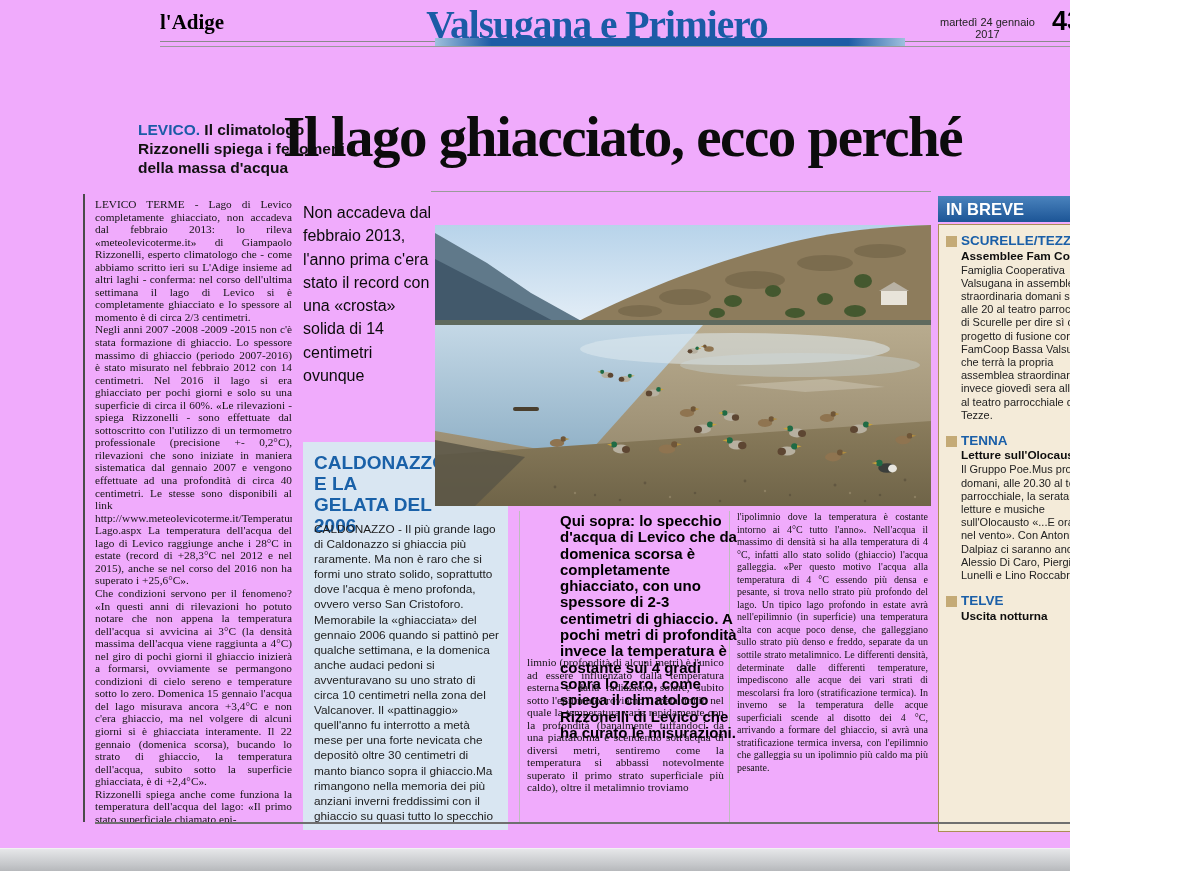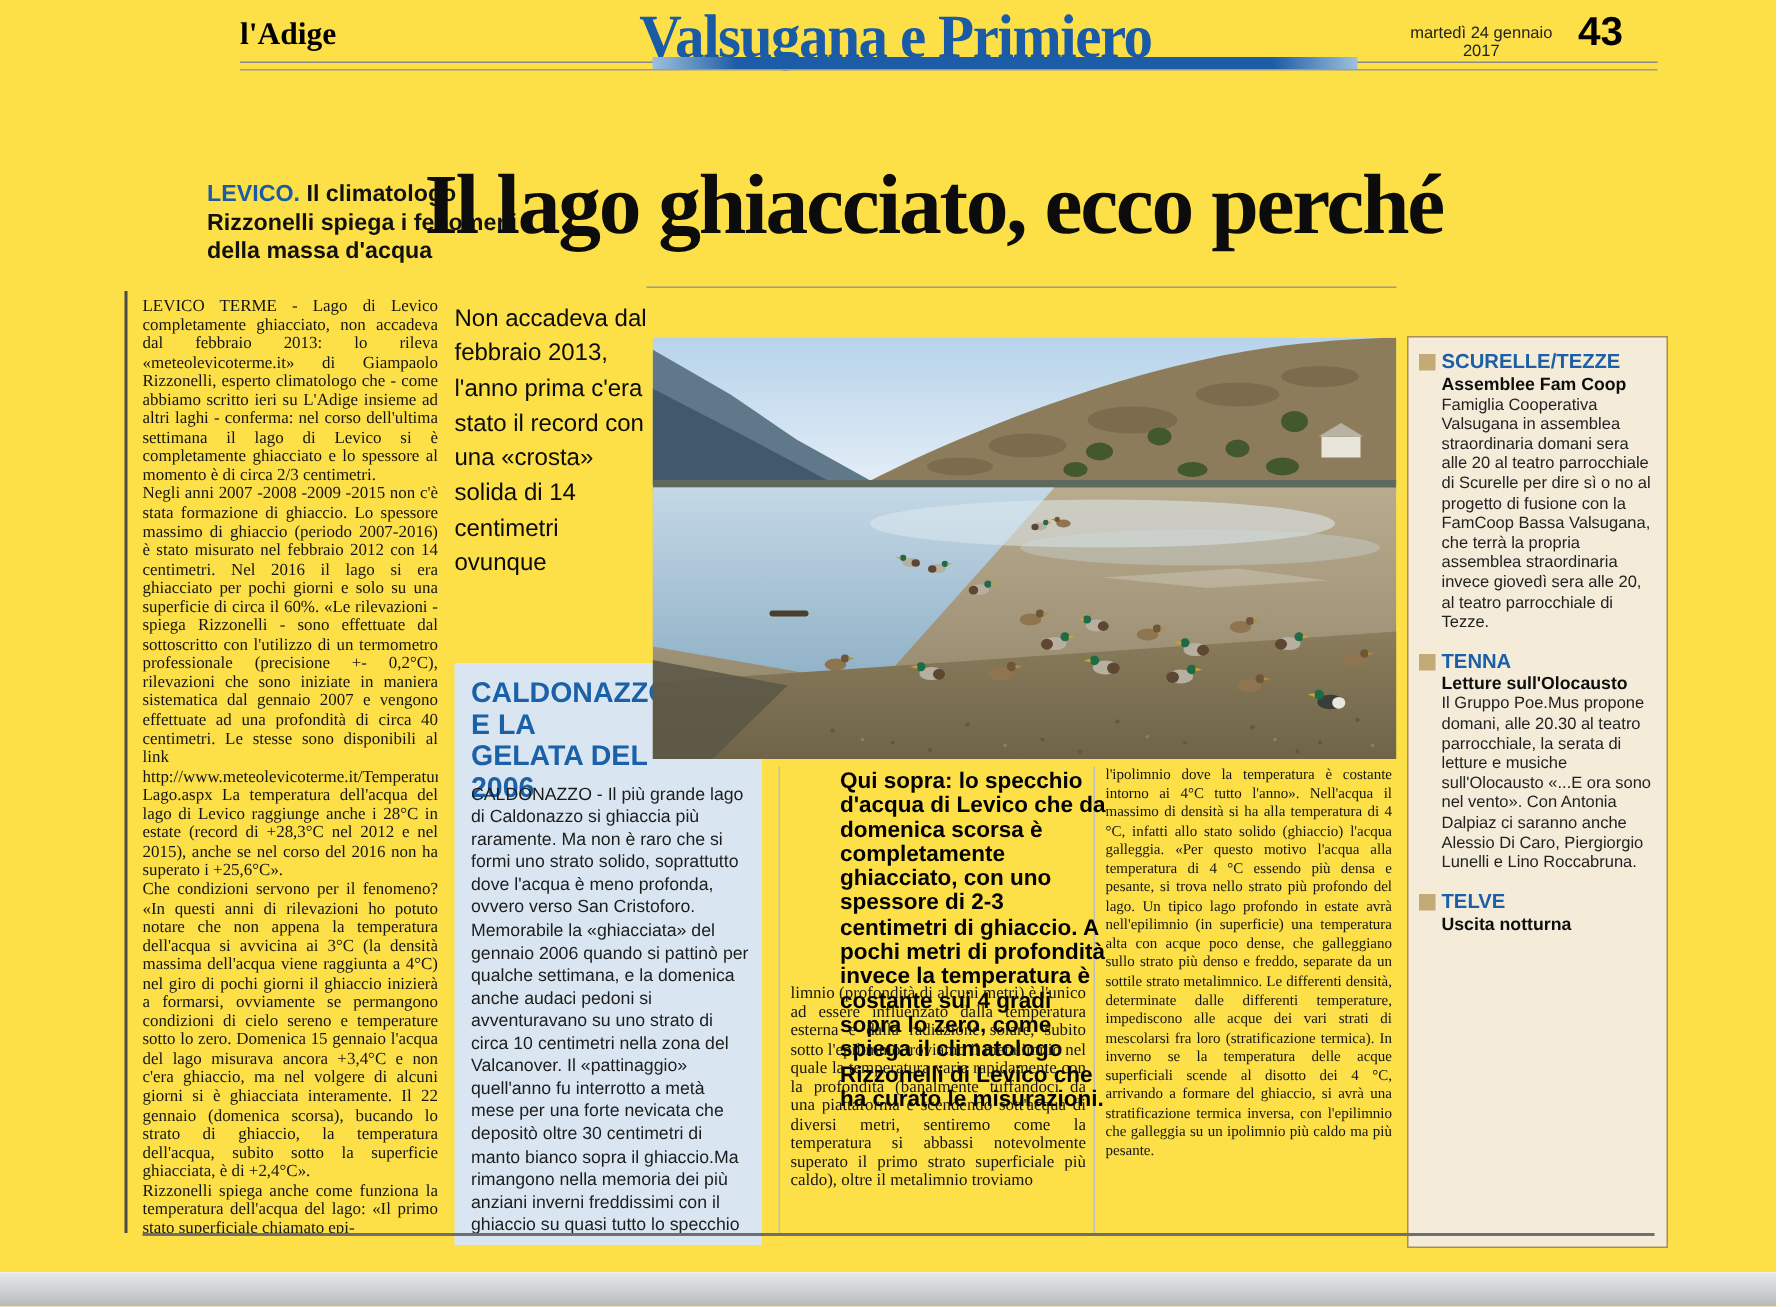--- a/index.html
+++ b/index.html
@@ -1,16 +1,16 @@
 <!DOCTYPE html>
 <html><head>
 <meta charset="utf-8">
 <style>
   html,body{margin:0;padding:0;background:#fff;}
-  .page{position:relative;width:1184px;height:871px;background:#fde047;overflow:hidden;
+  .page{position:relative;width:1070px;height:871px;background:#f0abfc;overflow:hidden;
         font-family:"Liberation Serif",serif;color:#111;}
   .sans{font-family:"Liberation Sans",sans-serif;}
 
   
   .paper-name{position:absolute;left:160px;top:10px;font-size:21px;font-weight:700;color:#000;}
   .section-title{position:absolute;left:347px;top:0px;width:500px;text-align:center;
       font-size:41px;font-weight:700;color:#1b5ba6;letter-spacing:-1px;white-space:nowrap;
       transform:scaleX(.96);transform-origin:center;}
   .edition-date{position:absolute;left:930px;top:16px;width:115px;text-align:center;
       font-size:11px;color:#222;}
@@ -309,20 +309,24 @@
 
   <div class="caption">Qui sopra: lo specchio d'acqua di Levico che da domenica scorsa è completamente ghiacciato, con uno spessore di 2-3 centimetri di ghiaccio. A pochi metri di profondità invece la temperatura è costante sui 4 gradi sopra lo zero, come spiega il climatologo Rizzonelli di Levico che ha curato le misurazioni.</div>
 
   <div class="col col-3">
     <p>limnio (profondità di alcuni metri) è l'unico ad essere influenzato dalla temperatura esterna e dalla radiazione solare, subito sotto l'epilimnio troviamo il metalimnio nel quale la temperatura varia rapidamente con la profondità (banalmente tuffandoci da una piattaforma e scendendo sott'acqua di diversi metri, sentiremo come la temperatura si abbassi notevolmente superato il primo strato superficiale più caldo), oltre il metalimnio troviamo</p>
   </div>
   <div class="col col-4">
     <p>l'ipolimnio dove la temperatura è costante intorno ai 4°C tutto l'anno». Nell'acqua il massimo di densità si ha alla temperatura di 4 °C, infatti allo stato solido (ghiaccio) l'acqua galleggia. «Per questo motivo l'acqua alla temperatura di 4 °C essendo più densa e pesante, si trova nello strato più profondo del lago. Un tipico lago profondo in estate avrà nell'epilimnio (in superficie) una temperatura alta con acque poco dense, che galleggiano sullo strato più denso e freddo, separate da un sottile strato metalimnico. Le differenti densità, determinate dalle differenti temperature, impediscono alle acque dei vari strati di mescolarsi fra loro (stratificazione termica). In inverno se la temperatura delle acque superficiali scende al disotto dei 4 °C, arrivando a formare del ghiaccio, si avrà una stratificazione termica inversa, con l'epilimnio che galleggia su un ipolimnio più caldo ma più pesante.</p>
   </div>
 
+  <div class="inbreve-header">
+    <div class="blue">IN BREVE</div>
+    <div class="tan"></div>
+  </div>
   <div class="inbreve-body">
     <div class="ib-item">
       <div class="ib-bullet"></div>
       <div class="ib-place">SCURELLE/TEZZE</div>
       <div class="ib-title">Assemblee Fam Coop</div>
       <div class="ib-text">Famiglia Cooperativa Valsugana in assemblea straordinaria domani sera alle 20 al teatro parrocchiale di Scurelle per dire sì o no al progetto di fusione con la FamCoop Bassa Valsugana, che terrà la propria assemblea straordinaria invece giovedì sera alle 20, al teatro parrocchiale di Tezze.</div>
     </div>
     <div class="ib-item">
       <div class="ib-bullet"></div>
       <div class="ib-place">TENNA</div>

